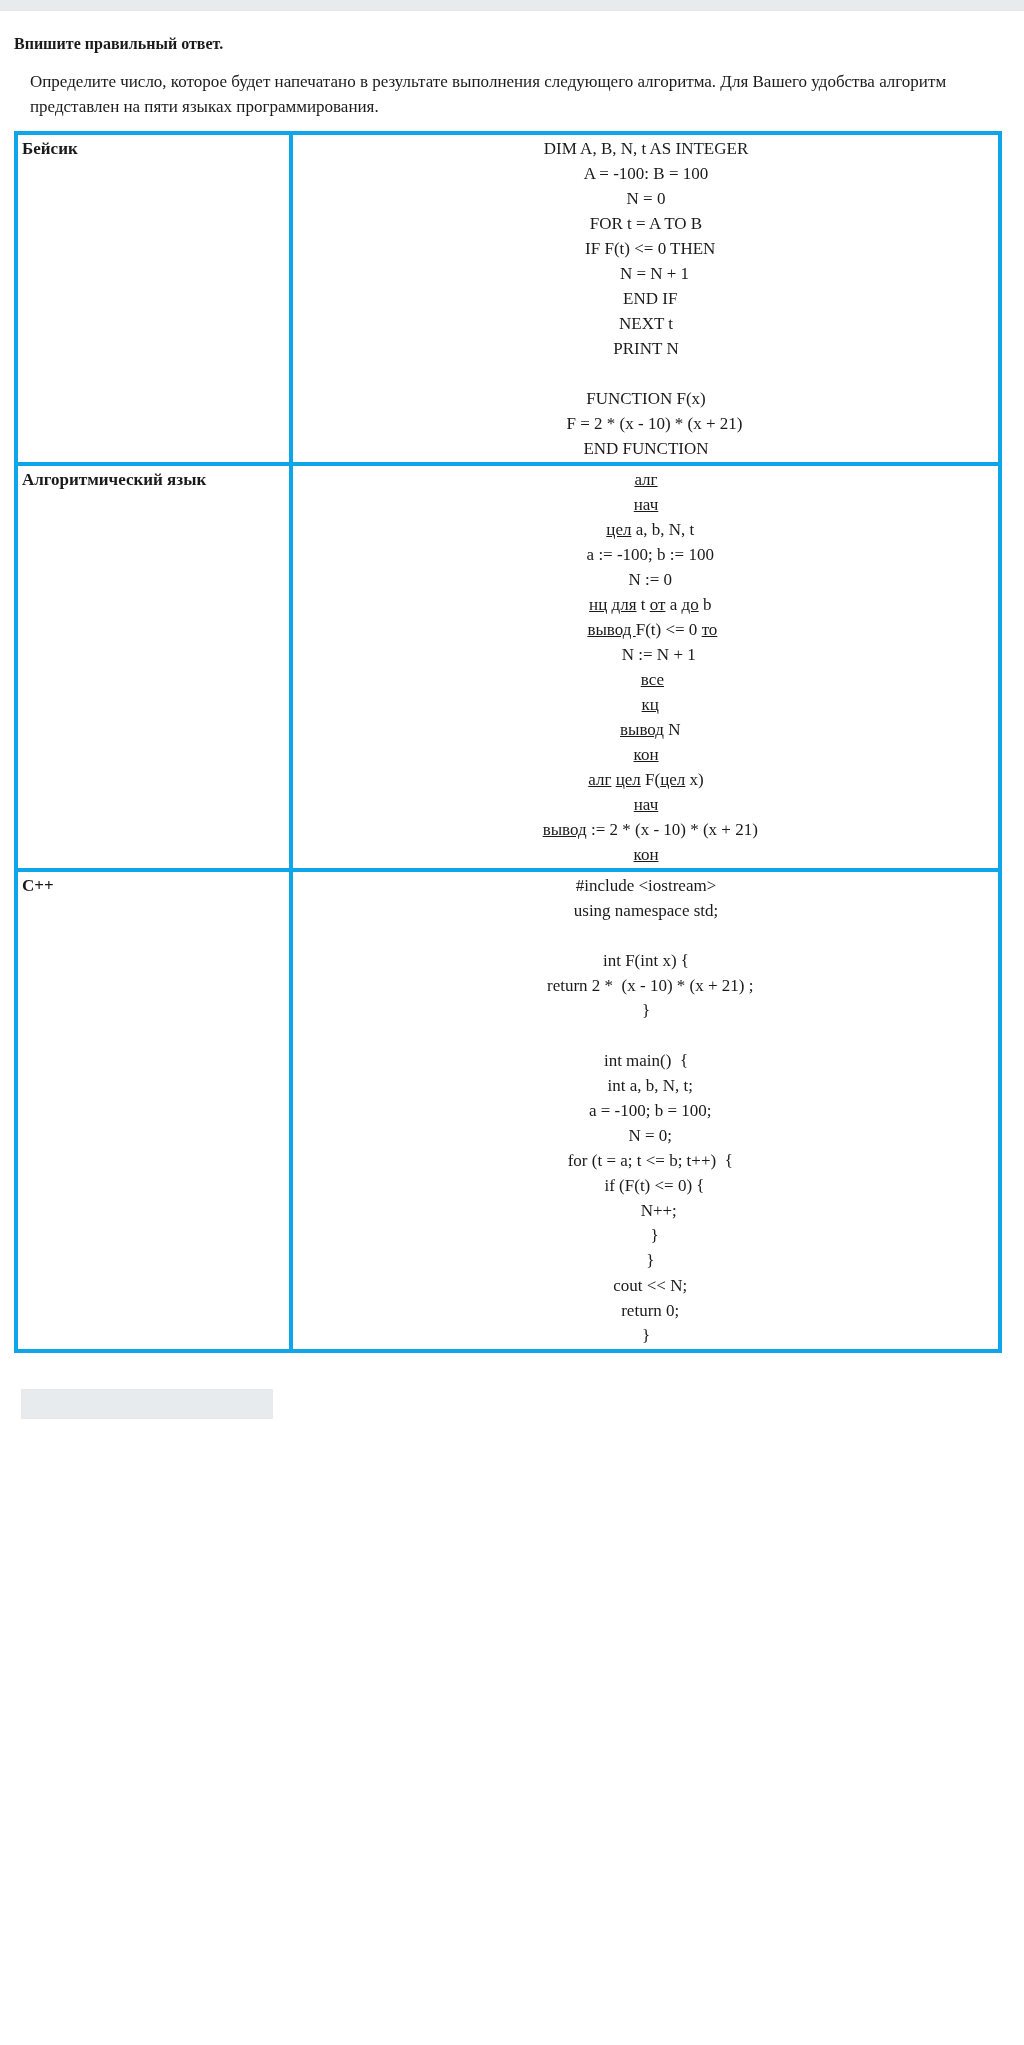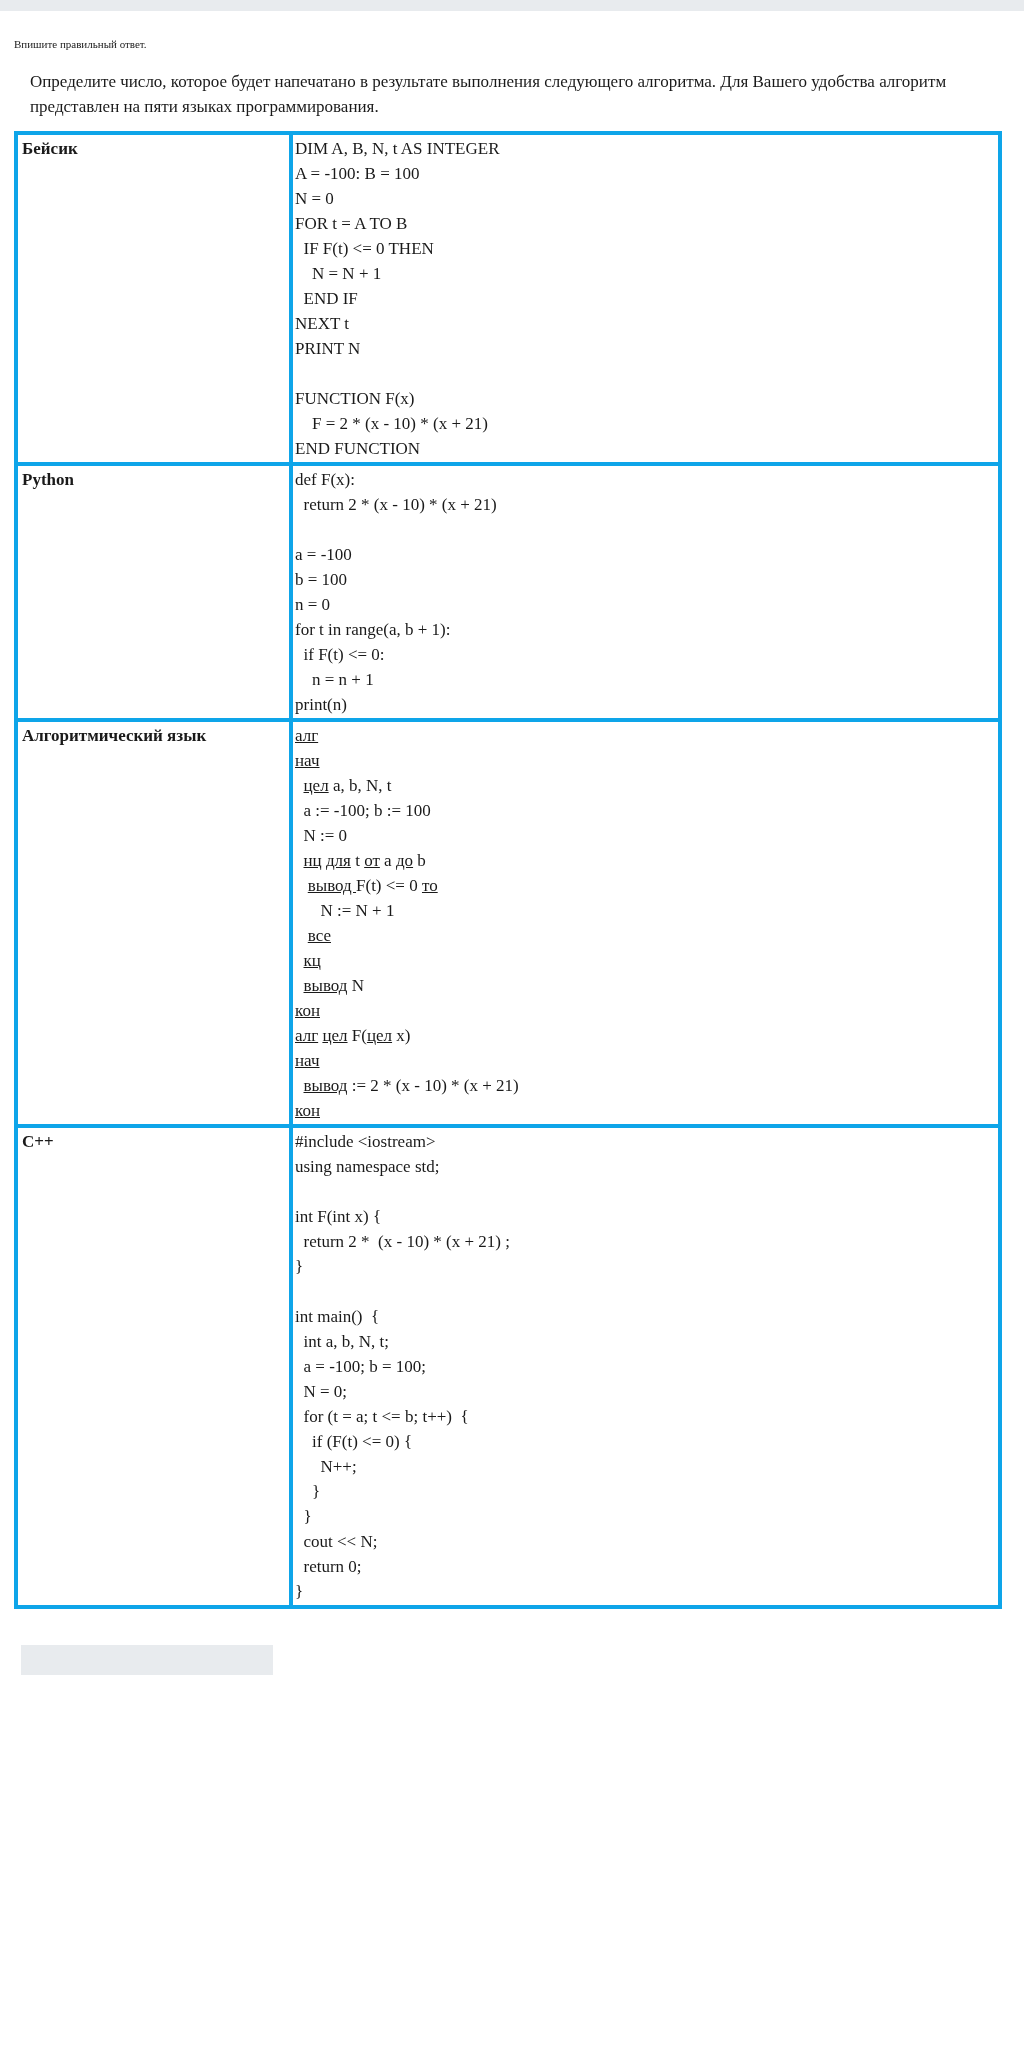--- a/index.html
+++ b/index.html
@@ -14,22 +14,22 @@
   }
   .top-bar {
     width: 100%;
     height: 11px;
     background: #e8ebee;
   }
   .content {
     padding: 11px 14px 0 14px;
   }
   .prompt-title {
-    font-size: 11px;
-    font-weight: normal;
+    font-size: 16px;
+    font-weight: bold;
     margin: 11px 0 14px 0;
     line-height: 22px;
   }
   .task-text {
     font-size: 17px;
     margin: 0 0 12px 16px;
     line-height: 25px;
     max-width: 1000px;
   }
   table.lang-table {
@@ -47,20 +47,21 @@
     width: 275px;
     vertical-align: top;
     font-weight: bold;
     font-size: 17px;
     padding: 1px 4px;
     line-height: 25px;
   }
   td.lang-code {
     vertical-align: top;
     padding: 1px 1px 1px 2px;
+    text-align: center;
   }
   td.lang-code pre {
     margin: 0;
     font-family: "Liberation Serif", "DejaVu Serif", serif;
     font-size: 17px;
     line-height: 25px;
     white-space: pre;
   }
   td.lang-code pre u {
     text-decoration: underline;
@@ -104,35 +105,20 @@
   END IF
 NEXT t
 PRINT N
 
 FUNCTION F(x)
     F = 2 * (x - 10) * (x + 21)
 END FUNCTION</pre>
           </td>
         </tr>
         <tr>
-          <td class="lang-label">Python</td>
-          <td class="lang-code">
-            <pre>def F(x):
-  return 2 * (x - 10) * (x + 21)
-
-a = -100
-b = 100
-n = 0
-for t in range(a, b + 1):
-  if F(t) &lt;= 0:
-    n = n + 1
-print(n)</pre>
-          </td>
-        </tr>
-        <tr>
           <td class="lang-label">Алгоритмический язык</td>
           <td class="lang-code">
             <pre><u>алг</u>
 <u>нач</u>
   <u>цел</u> a, b, N, t
   a := -100; b := 100
   N := 0
   <u>нц</u> <u>для</u> t <u>от</u> a <u>до</u> b
    <u>вывод </u>F(t) &lt;= 0 <u>то</u>
       N := N + 1

